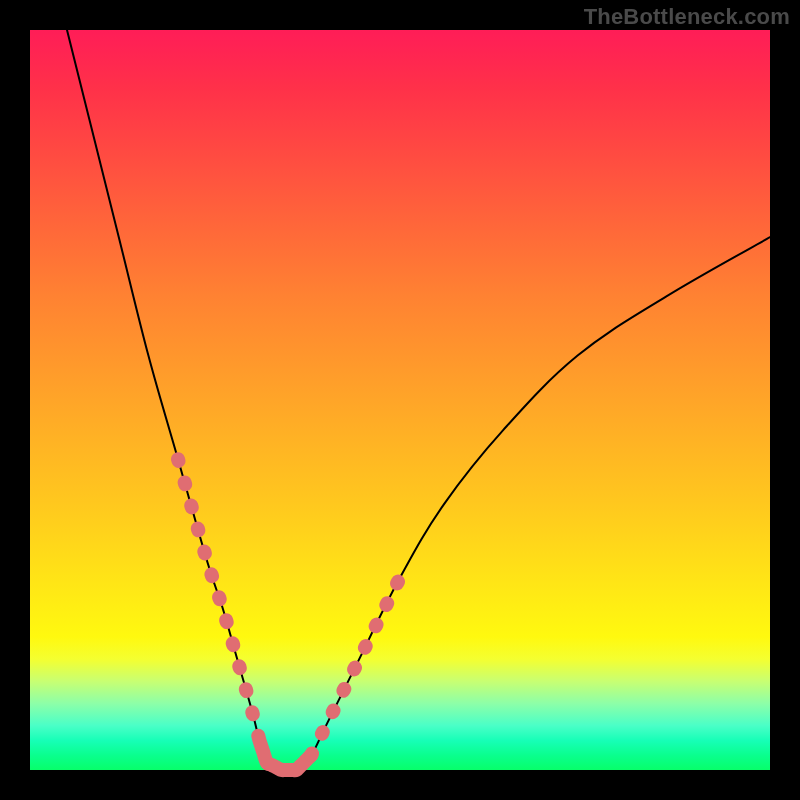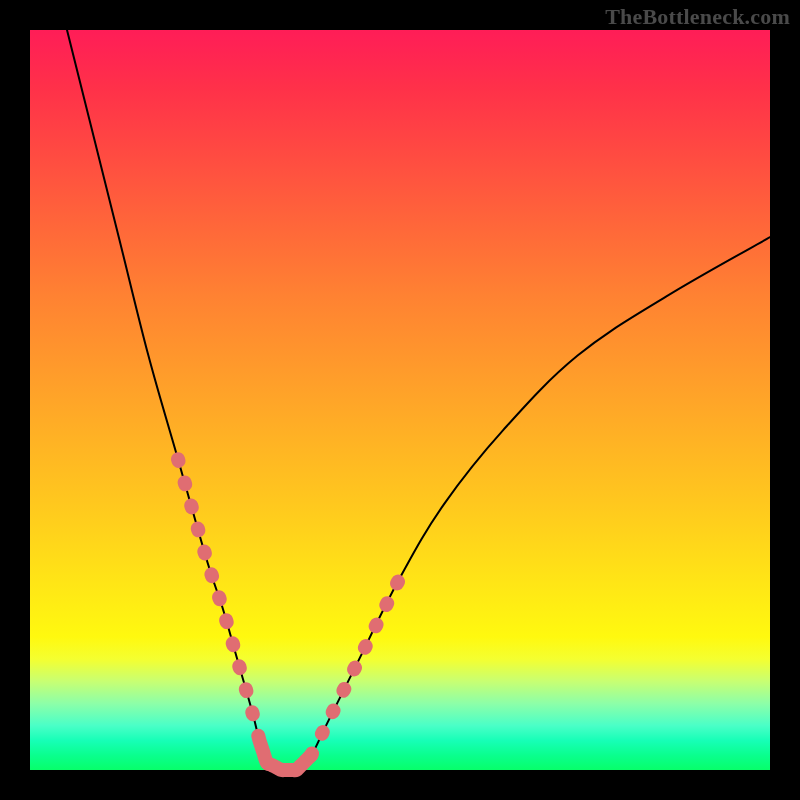--- a/index.html
+++ b/index.html
@@ -19,21 +19,20 @@
   }
   .watermark {
     position: absolute;
     top: 4px;
     right: 10px;
     font-size: 22px;
     font-weight: 600;
     color: #4a4a4a;
     letter-spacing: 0.2px;
     z-index: 20;
-    font-family: Liberation Serif, serif;
   }
   .plot-area {
     position: absolute;
     left: 30px;
     top: 30px;
     width: 740px;
     height: 740px;
     
     background: linear-gradient(
       to bottom,

